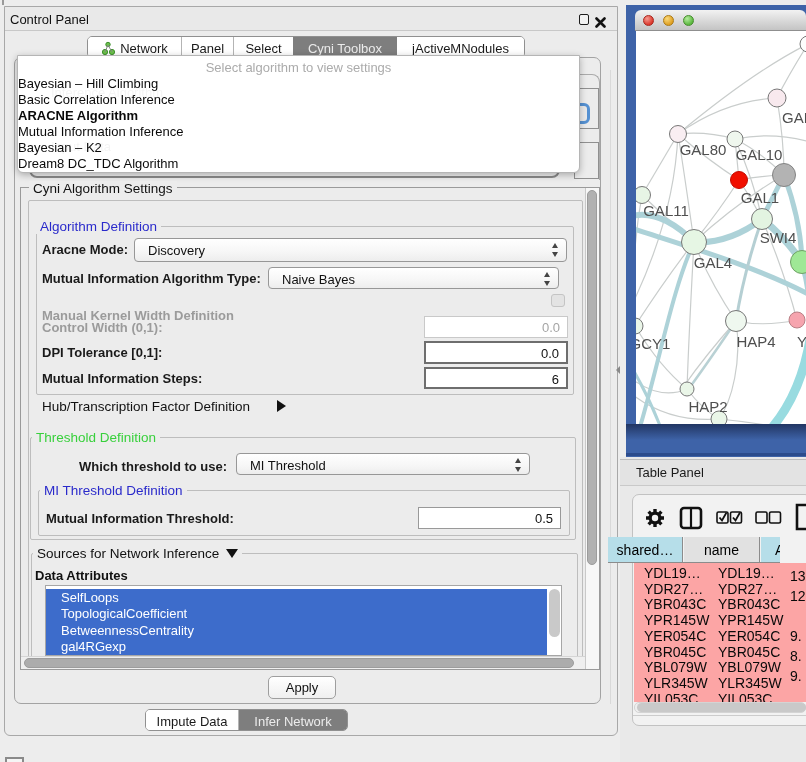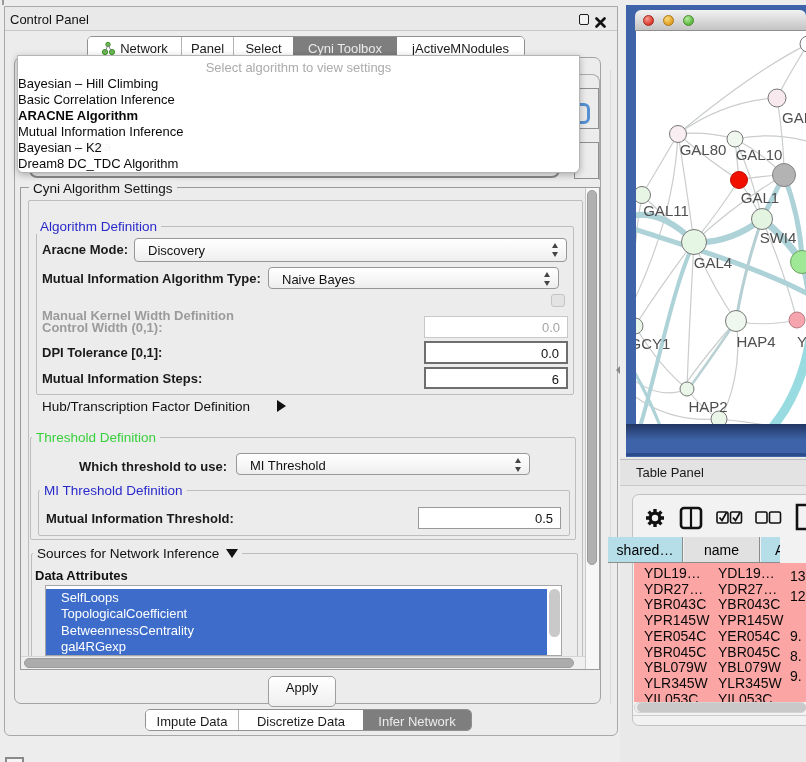--- a/index.html
+++ b/index.html
@@ -126,25 +126,24 @@
 <div style="position:absolute;left:15px;top:4px;font-size:13px;color:#fff;line-height:16.3px;">SelfLoops<br>TopologicalCoefficient<br>BetweennessCentrality<br>gal4RGexp</div>
 <div style="position:absolute;left:503px;top:3px;width:11px;height:48px;background:#C9C9C9;border-radius:6px;"></div>
 </div>
 
 <div class="abs" style="left:585px;top:188px;width:14px;height:481px;background:#F7F7F7;border-left:1px solid #C9C9C9;"></div>
 <div class="abs" style="left:587px;top:190px;width:10px;height:375px;background:#B1B1B1;border:1px solid #9C9C9C;border-radius:6px;"></div>
 
 <div class="abs" style="left:21px;top:656px;width:564px;height:13px;background:#EFEFEF;border-top:1px solid #D5D5D5;"></div>
 <div class="abs" style="left:24px;top:658px;width:550px;height:10px;background:#ACACAC;border:1px solid #9C9C9C;border-radius:6px;"></div>
 
-<div class="abs" style="left:268px;top:676px;width:68px;height:31px;border:1px solid #9E9E9E;border-radius:5px;background:linear-gradient(#FFF,#EFEFEF);font-size:13px;text-align:center;padding-top:3px;color:#111;">Apply</div>
+<div class="abs" style="left:268px;top:676px;width:68px;height:23px;border:1px solid #9E9E9E;border-radius:5px;background:linear-gradient(#FFF,#EFEFEF);font-size:13px;text-align:center;padding-top:3px;color:#111;">Apply</div>
 <div class="segwrap" style="left:145px;top:709px;">
 <div class="seg" style="width:92px;">Impute Data</div>
 <div class="segsep"></div>
-    <div class="seg" style="width:124px;">Discretize Data</div>
 <div class="seg sel" style="width:108px;">Infer Network</div>
 </div>
 <div class="abs" style="left:5px;top:757px;width:19px;height:10px;border:2px solid #8A8A8A;background:#F5F5F5;"></div>
 <div class="abs" style="left:616px;top:366px;width:0;height:0;border-top:4px solid transparent;border-bottom:4px solid transparent;border-right:4px solid #8a8a8a;"></div>
 
 <div class="abs" style="left:626px;top:5px;width:180px;height:452px;background:#3E63A8;"></div>
 <div class="abs" style="left:626px;top:424px;width:180px;height:16px;background:linear-gradient(rgba(10,16,42,0.55),rgba(10,16,42,0));"></div>
 <div class="abs" style="left:626px;top:453px;width:180px;height:3px;background:#2C4C8C;"></div>
 
 <div class="abs" style="left:635px;top:10px;width:171px;height:21px;background:linear-gradient(#F2F2F2,#D6D6D6 60%,#C4C4C4);border-radius:6px 6px 0 0;border-bottom:1px solid #8F8F8F;"></div>

